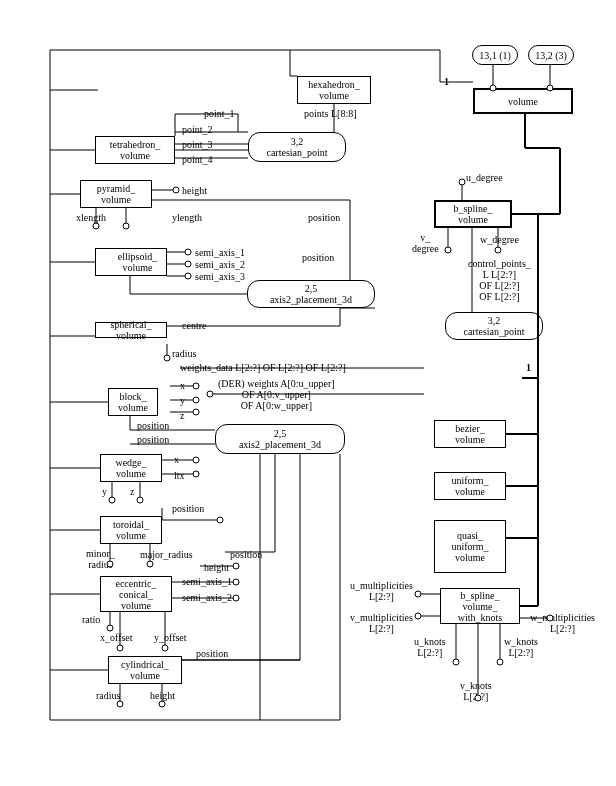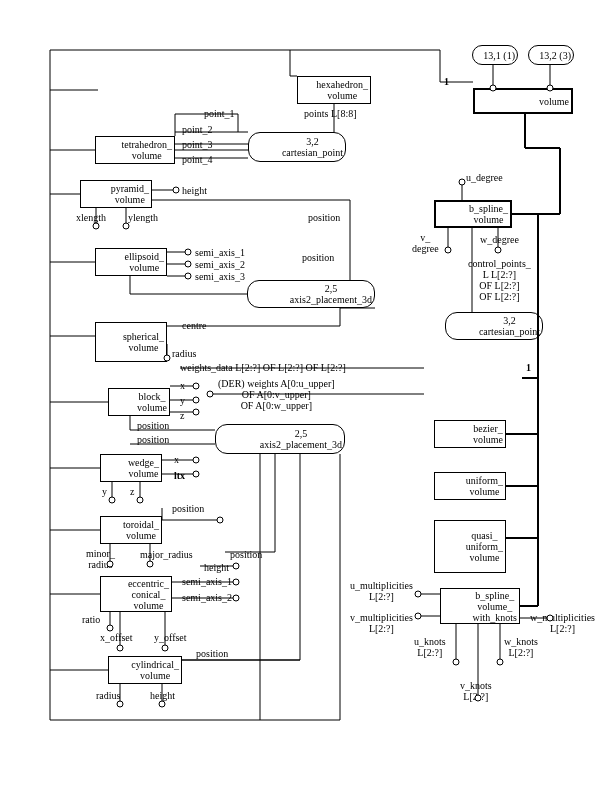--- a/index.html
+++ b/index.html
@@ -19,21 +19,21 @@
     width: 616px;
     height: 786px;
   }
   .box {
     position: absolute;
     border: 1px solid #000;
     background: #fff;
     text-align: center;
     display: flex;
     align-items: center;
-    justify-content: flex-end;
+    justify-content: center;
     padding: 2px;
     box-sizing: border-box;
     line-height: 1.1;
   }
   .thick {
     border-width: 2px;
   }
   .pill {
     border-radius: 12px;
   }
@@ -101,21 +101,21 @@
     <span>3,2
 cartesian_point</span>
   </div>
 
   <div class="box" style="left:80px;top:180px;width:72px;height:28px;white-space:pre;">
     <span>pyramid_
 volume</span>
   </div>
   <div class="lbl" style="left:182px;top:185px;">height</div>
   <div class="lbl" style="left:76px;top:212px;">xlength</div>
-  <div class="lbl" style="left:128px;top:212px;">ylength</div>
+  <div class="lbl" style="left:128px;top:212px;padding-left:44px;">ylength</div>
   <div class="lbl" style="left:308px;top:212px;">position</div>
 
   <div class="box thick" style="left:434px;top:200px;width:78px;height:28px;white-space:pre;">
     <span>b_spline_
 volume</span>
   </div>
   <div class="lbl" style="left:466px;top:172px;">u_degree</div>
   <div class="lbl center" style="left:412px;top:232px;white-space:pre;">v_
 degree</div>
   <div class="lbl" style="left:480px;top:234px;">w_degree</div>
@@ -136,35 +136,35 @@
   <div class="box pill" style="left:247px;top:280px;width:128px;height:28px;white-space:pre;">
     <span>2,5
 axis2_placement_3d</span>
   </div>
 
   <div class="box pill" style="left:445px;top:312px;width:98px;height:28px;white-space:pre;">
     <span>3,2
 cartesian_point</span>
   </div>
 
-  <div class="box" style="left:95px;top:322px;width:72px;height:40px;white-space:pre;">
+  <div class="box" style="left:95px;top:322px;width:72px;height:16px;white-space:pre;">
     <span>spherical_
 volume</span>
   </div>
   <div class="lbl" style="left:182px;top:320px;">centre</div>
   <div class="lbl" style="left:172px;top:348px;">radius</div>
 
   <div class="lbl" style="left:180px;top:362px;">weights_data L[2:?] OF L[2:?] OF L[2:?]</div>
   <div class="lbl center" style="left:218px;top:378px;white-space:pre;">(DER) weights A[0:u_upper]
 OF A[0:v_upper]
 OF A[0:w_upper]</div>
 
   <div class="lbl" style="left:526px;top:362px;font-weight:bold;">1</div>
 
-  <div class="box" style="left:108px;top:388px;width:62px;height:28px;white-space:pre;">
+  <div class="box" style="left:108px;top:388px;width:50px;height:28px;white-space:pre;">
     <span>block_
 volume</span>
   </div>
   <div class="lbl" style="left:180px;top:380px;">x</div>
   <div class="lbl" style="left:180px;top:395px;">y</div>
   <div class="lbl" style="left:180px;top:410px;">z</div>
   <div class="lbl" style="left:137px;top:420px;">position</div>
   <div class="lbl" style="left:137px;top:434px;">position</div>
 
   <div class="box pill" style="left:215px;top:424px;width:130px;height:30px;white-space:pre;">
@@ -175,21 +175,21 @@
   <div class="box" style="left:434px;top:420px;width:72px;height:28px;white-space:pre;">
     <span>bezier_
 volume</span>
   </div>
 
   <div class="box" style="left:100px;top:454px;width:62px;height:28px;white-space:pre;">
     <span>wedge_
 volume</span>
   </div>
   <div class="lbl" style="left:174px;top:454px;">x</div>
-  <div class="lbl" style="left:174px;top:470px;font-weight:bold;">ltx</div>
+  <div class="lbl" style="left:174px;top:470px;">ltx</div>
   <div class="lbl" style="left:102px;top:486px;">y</div>
   <div class="lbl" style="left:130px;top:486px;">z</div>
 
   <div class="box" style="left:434px;top:472px;width:72px;height:28px;white-space:pre;">
     <span>uniform_
 volume</span>
   </div>
 
   <div class="box" style="left:100px;top:516px;width:62px;height:28px;white-space:pre;">
     <span>toroidal_

